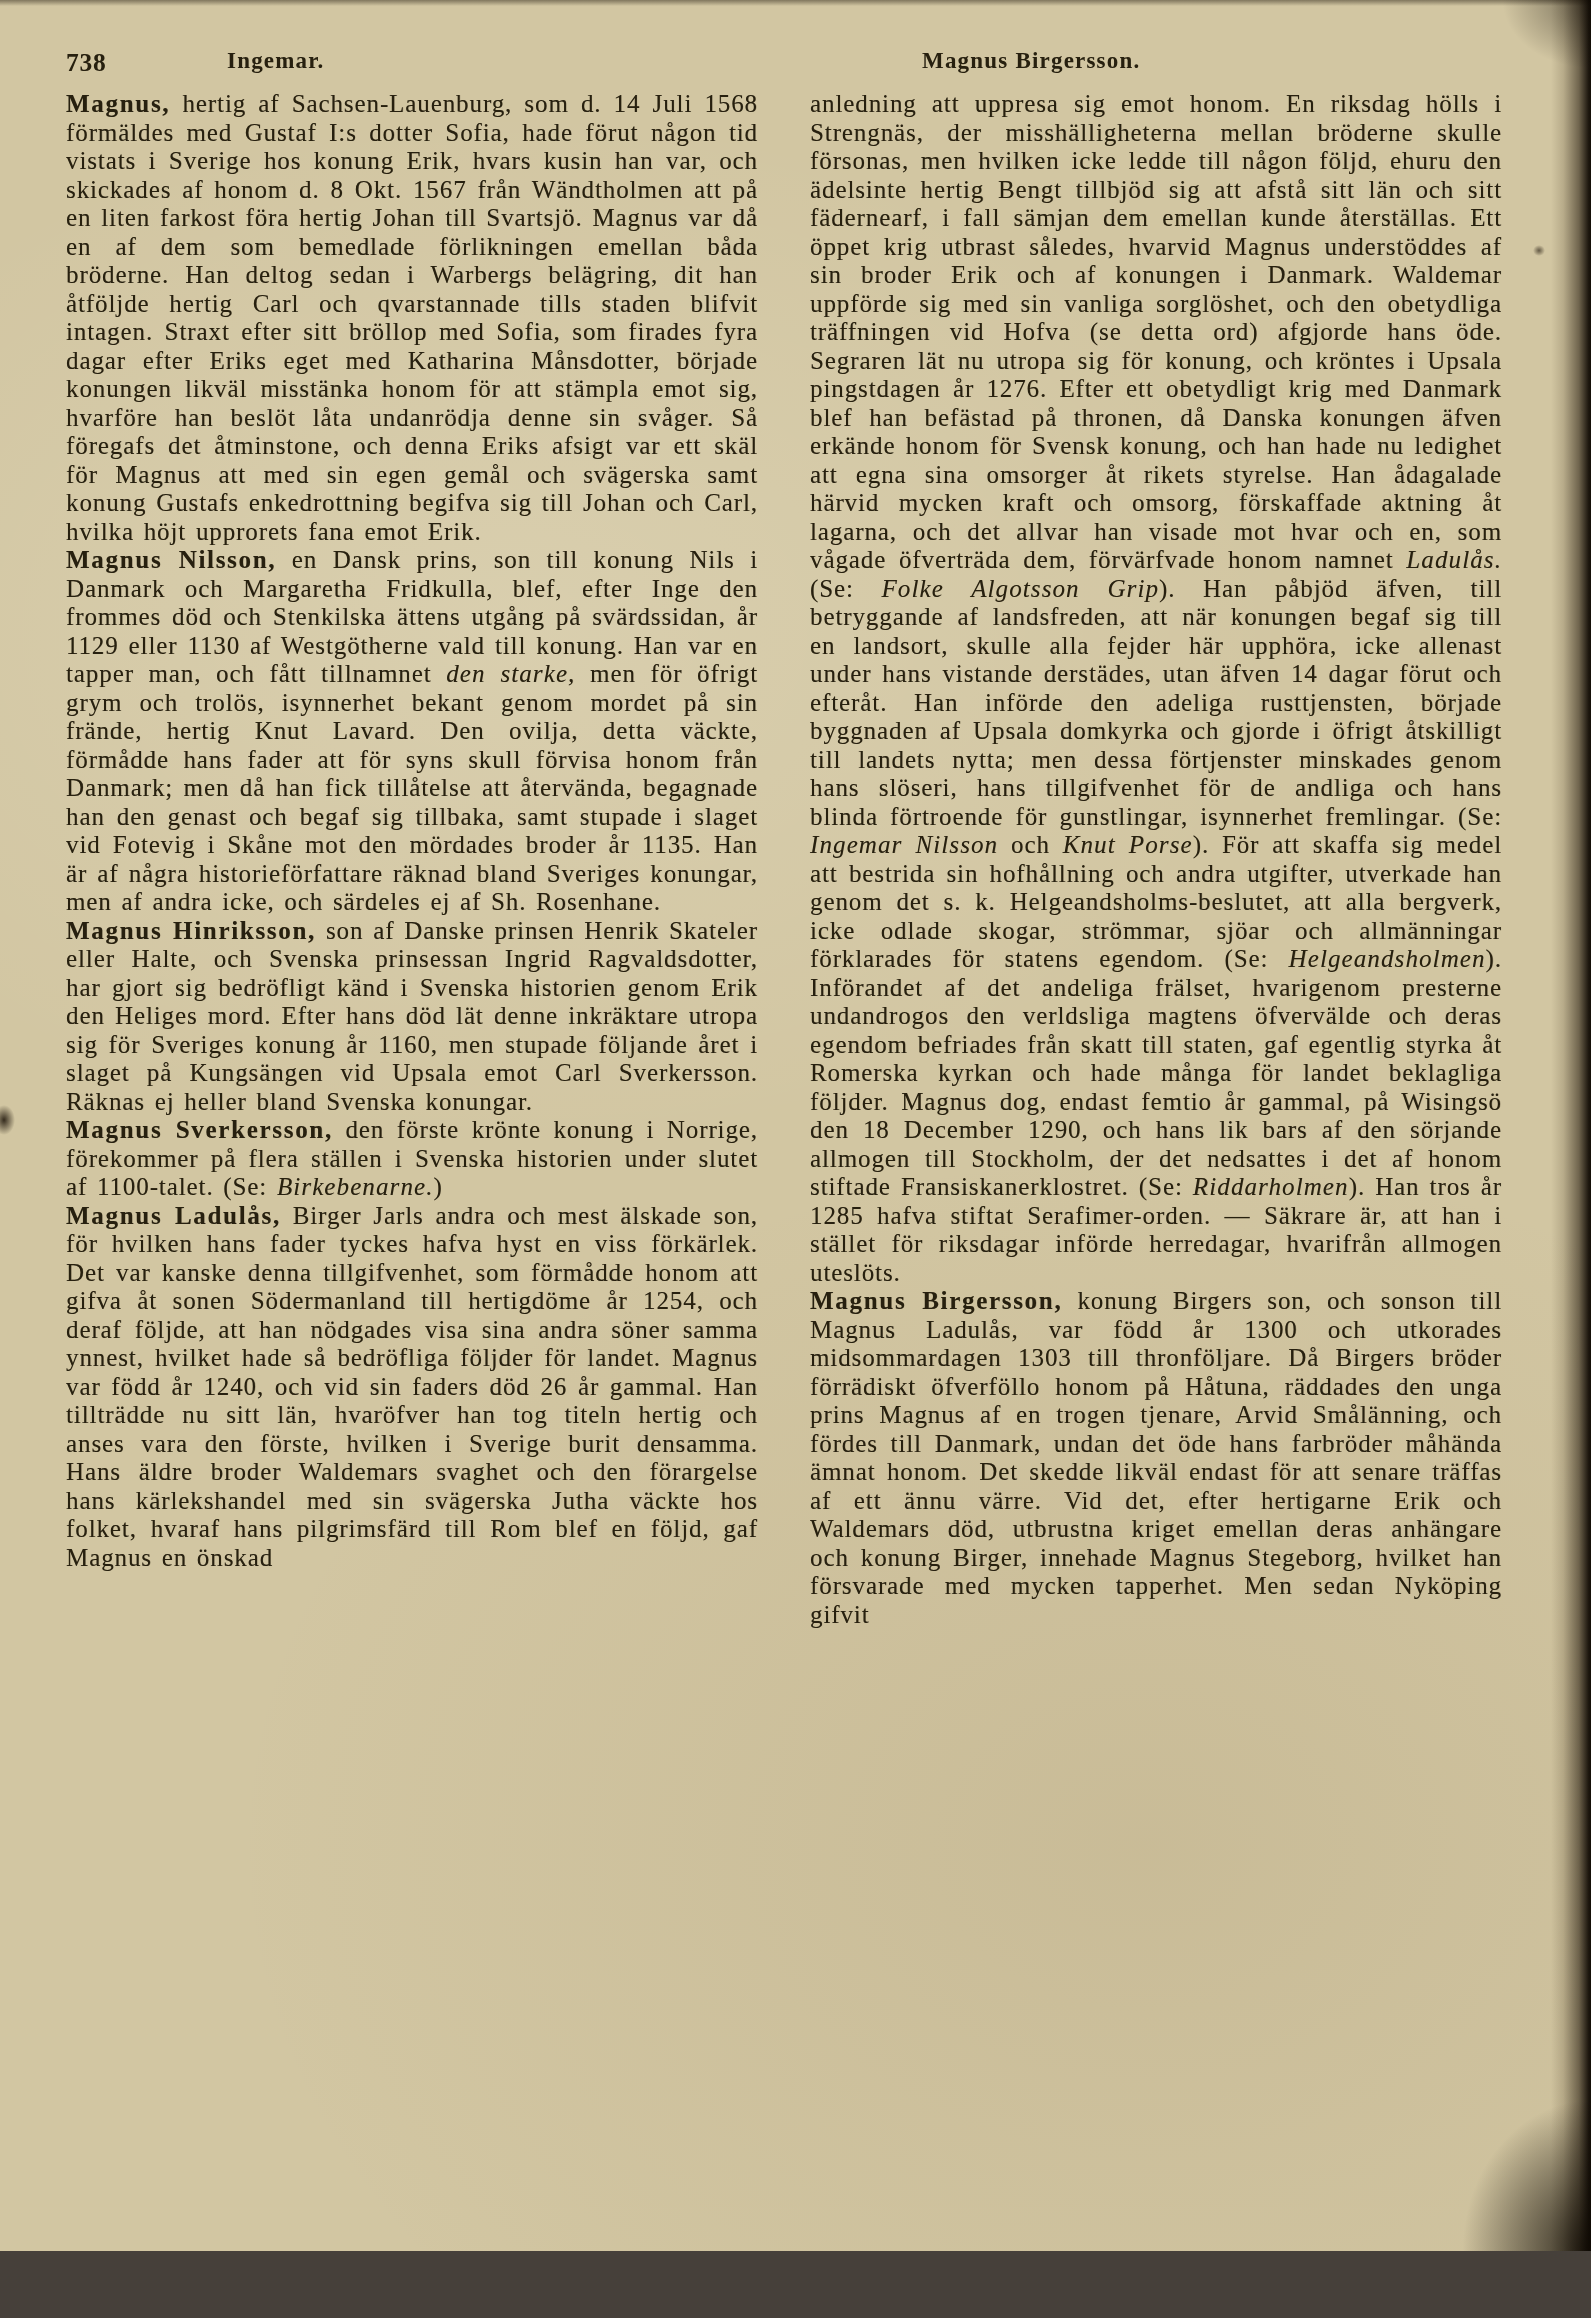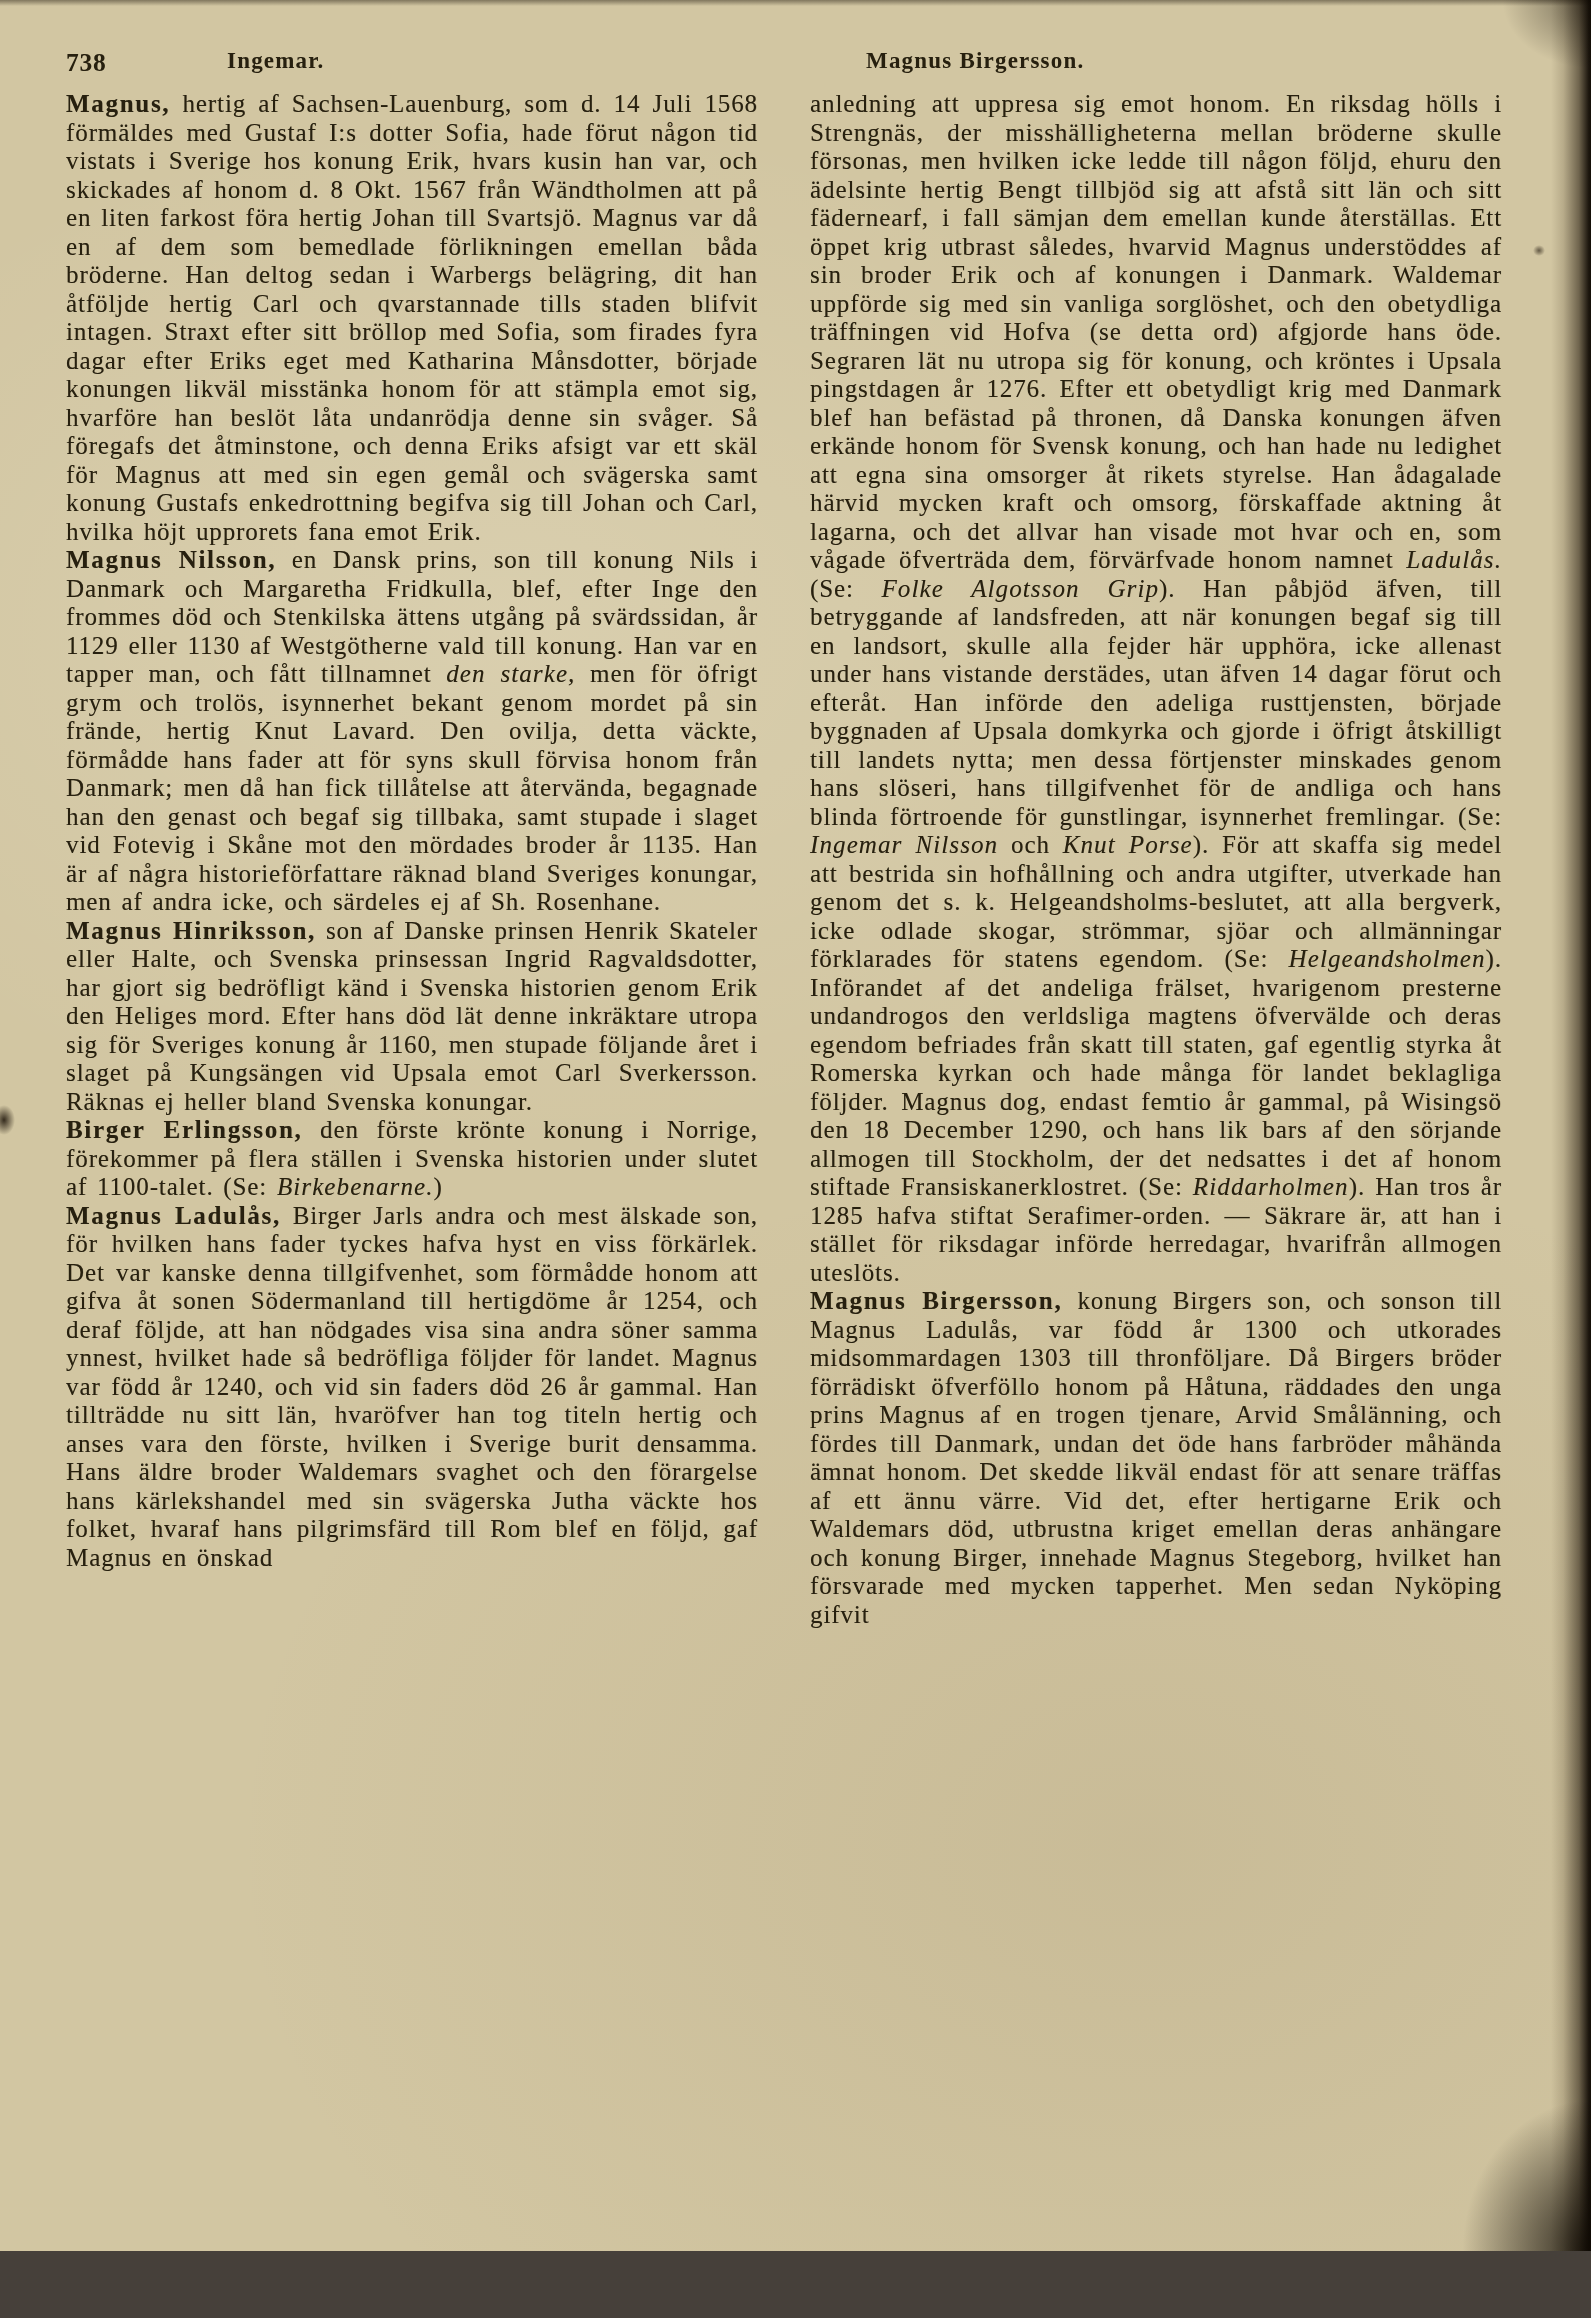--- a/index.html
+++ b/index.html
@@ -66,21 +66,21 @@
   .page-header { position: absolute; top: 0; left: 0; width: 100%; height: 89px; }
   .page-number {
     position: absolute; left: 66px; top: 48px;
     font-size: 25.5px; font-weight: 700; letter-spacing: 0.8px;
   }
   .running-head {
     position: absolute; top: 48px;
     font-size: 23px; font-weight: 700; letter-spacing: 1.2px;
   }
   .running-head.left { left: 227px; }
-  .running-head.right { left: 866px; }
+  .running-head.right { left: 922px; }
 
   
   .text-columns {
     position: absolute; top: 90px; left: 66px;
     display: flex; gap: 52px;
   }
   .column {
     width: 692px;
     text-align: justify;
     font-size: 25px;
@@ -104,21 +104,21 @@
     <span class="page-number">738</span>
     <span class="running-head left">Ingemar.</span>
     <span class="running-head right">Magnus Birgersson.</span>
   </div>
 
   <div class="text-columns">
     <div class="column">
         <p><span class="headword">Magnus,</span><span> hertig af Sachsen-Lauenburg, som d. 14 Juli 1568 förmäldes med Gustaf I:s dotter Sofia, hade förut någon tid vistats i Sverige hos konung Erik, hvars kusin han var, och skickades af honom d. 8 Okt. 1567 från Wändtholmen att på en liten farkost föra hertig Johan till Svartsjö. Magnus var då en af dem som bemedlade förlikningen emellan båda bröderne. Han deltog sedan i Warbergs belägring, dit han åtföljde hertig Carl och qvarstannade tills staden blifvit intagen. Straxt efter sitt bröllop med Sofia, som firades fyra dagar efter Eriks eget med Katharina Månsdotter, började konungen likväl misstänka honom för att stämpla emot sig, hvarföre han beslöt låta undanrödja denne sin svåger. Så föregafs det åtminstone, och denna Eriks afsigt var ett skäl för Magnus att med sin egen gemål och svägerska samt konung Gustafs enkedrottning begifva sig till Johan och Carl, hvilka höjt upprorets fana emot Erik.</span></p>
         <p><span class="headword">Magnus Nilsson,</span><span> en Dansk prins, son till konung Nils i Danmark och Margaretha Fridkulla, blef, efter Inge den frommes död och Stenkilska ättens utgång på svärdssidan, år 1129 eller 1130 af Westgötherne vald till konung. Han var en tapper man, och fått tillnamnet </span><span class="italic">den starke,</span><span> men för öfrigt grym och trolös, isynnerhet bekant genom mordet på sin frände, hertig Knut Lavard. Den ovilja, detta väckte, förmådde hans fader att för syns skull förvisa honom från Danmark; men då han fick tillåtelse att återvända, begagnade han den genast och begaf sig tillbaka, samt stupade i slaget vid Fotevig i Skåne mot den mördades broder år 1135. Han är af några historieförfattare räknad bland Sveriges konungar, men af andra icke, och särdeles ej af Sh. Rosenhane.</span></p>
         <p><span class="headword">Magnus Hinriksson,</span><span> son af Danske prinsen Henrik Skateler eller Halte, och Svenska prinsessan Ingrid Ragvaldsdotter, har gjort sig bedröfligt känd i Svenska historien genom Erik den Heliges mord. Efter hans död lät denne inkräktare utropa sig för Sveriges konung år 1160, men stupade följande året i slaget på Kungsängen vid Upsala emot Carl Sverkersson. Räknas ej heller bland Svenska konungar.</span></p>
-        <p><span class="headword">Birger Erlingsson,</span><span> den förste krönte konung i Norrige, förekommer på flera ställen i Svenska historien under slutet af 1100-talet. (Se: </span><span class="italic">Birkebenarne.</span><span>)</span></p>
+        <p><span class="headword">Magnus Sverkersson,</span><span> den förste krönte konung i Norrige, förekommer på flera ställen i Svenska historien under slutet af 1100-talet. (Se: </span><span class="italic">Birkebenarne.</span><span>)</span></p>
         <p><span class="headword">Magnus Ladulås,</span><span> Birger Jarls andra och mest älskade son, för hvilken hans fader tyckes hafva hyst en viss förkärlek. Det var kanske denna tillgifvenhet, som förmådde honom att gifva åt sonen Södermanland till hertigdöme år 1254, och deraf följde, att han nödgades visa sina andra söner samma ynnest, hvilket hade så bedröfliga följder för landet. Magnus var född år 1240, och vid sin faders död 26 år gammal. Han tillträdde nu sitt län, hvaröfver han tog titeln hertig och anses vara den förste, hvilken i Sverige burit densamma. Hans äldre broder Waldemars svaghet och den förargelse hans kärlekshandel med sin svägerska Jutha väckte hos folket, hvaraf hans pilgrimsfärd till Rom blef en följd, gaf Magnus en önskad</span></p>
       </div>
     <div class="column">
         <p><span>anledning att uppresa sig emot honom. En riksdag hölls i Strengnäs, der misshälligheterna mellan bröderne skulle försonas, men hvilken icke ledde till någon följd, ehuru den ädelsinte hertig Bengt tillbjöd sig att afstå sitt län och sitt fädernearf, i fall sämjan dem emellan kunde återställas. Ett öppet krig utbrast således, hvarvid Magnus understöddes af sin broder Erik och af konungen i Danmark. Waldemar uppförde sig med sin vanliga sorglöshet, och den obetydliga träffningen vid Hofva (se detta ord) afgjorde hans öde. Segraren lät nu utropa sig för konung, och kröntes i Upsala pingstdagen år 1276. Efter ett obetydligt krig med Danmark blef han befästad på thronen, då Danska konungen äfven erkände honom för Svensk konung, och han hade nu ledighet att egna sina omsorger åt rikets styrelse. Han ådagalade härvid mycken kraft och omsorg, förskaffade aktning åt lagarna, och det allvar han visade mot hvar och en, som vågade öfverträda dem, förvärfvade honom namnet </span><span class="italic">Ladulås.</span><span> (Se: </span><span class="italic">Folke Algotsson Grip</span><span>). Han påbjöd äfven, till betryggande af landsfreden, att när konungen begaf sig till en landsort, skulle alla fejder här upphöra, icke allenast under hans vistande derstädes, utan äfven 14 dagar förut och efteråt. Han införde den adeliga rusttjensten, började byggnaden af Upsala domkyrka och gjorde i öfrigt åtskilligt till landets nytta; men dessa förtjenster minskades genom hans slöseri, hans tillgifvenhet för de andliga och hans blinda förtroende för gunstlingar, isynnerhet fremlingar. (Se: </span><span class="italic">Ingemar Nilsson</span><span> och </span><span class="italic">Knut Porse</span><span>). För att skaffa sig medel att bestrida sin hofhållning och andra utgifter, utverkade han genom det s. k. Helgeandsholms-beslutet, att alla bergverk, icke odlade skogar, strömmar, sjöar och allmänningar förklarades för statens egendom. (Se: </span><span class="italic">Helgeandsholmen</span><span>). Införandet af det andeliga frälset, hvarigenom presterne undandrogos den verldsliga magtens öfvervälde och deras egendom befriades från skatt till staten, gaf egentlig styrka åt Romerska kyrkan och hade många för landet beklagliga följder. Magnus dog, endast femtio år gammal, på Wisingsö den 18 December 1290, och hans lik bars af den sörjande allmogen till Stockholm, der det nedsattes i det af honom stiftade Fransiskanerklostret. (Se: </span><span class="italic">Riddarholmen</span><span>). Han tros år 1285 hafva stiftat Serafimer-orden. — Säkrare är, att han i stället för riksdagar införde herredagar, hvarifrån allmogen uteslöts.</span></p>
         <p><span class="headword">Magnus Birgersson,</span><span> konung Birgers son, och sonson till Magnus Ladulås, var född år 1300 och utkorades midsommardagen 1303 till thronföljare. Då Birgers bröder förrädiskt öfverföllo honom på Håtuna, räddades den unga prins Magnus af en trogen tjenare, Arvid Smålänning, och fördes till Danmark, undan det öde hans farbröder måhända ämnat honom. Det skedde likväl endast för att senare träffas af ett ännu värre. Vid det, efter hertigarne Erik och Waldemars död, utbrustna kriget emellan deras anhängare och konung Birger, innehade Magnus Stegeborg, hvilket han försvarade med mycken tapperhet. Men sedan Nyköping gifvit</span></p>
       </div>
   </div>
 
   <div class="top-edge-shadow"></div>
   <div class="binding-shadow"></div>

